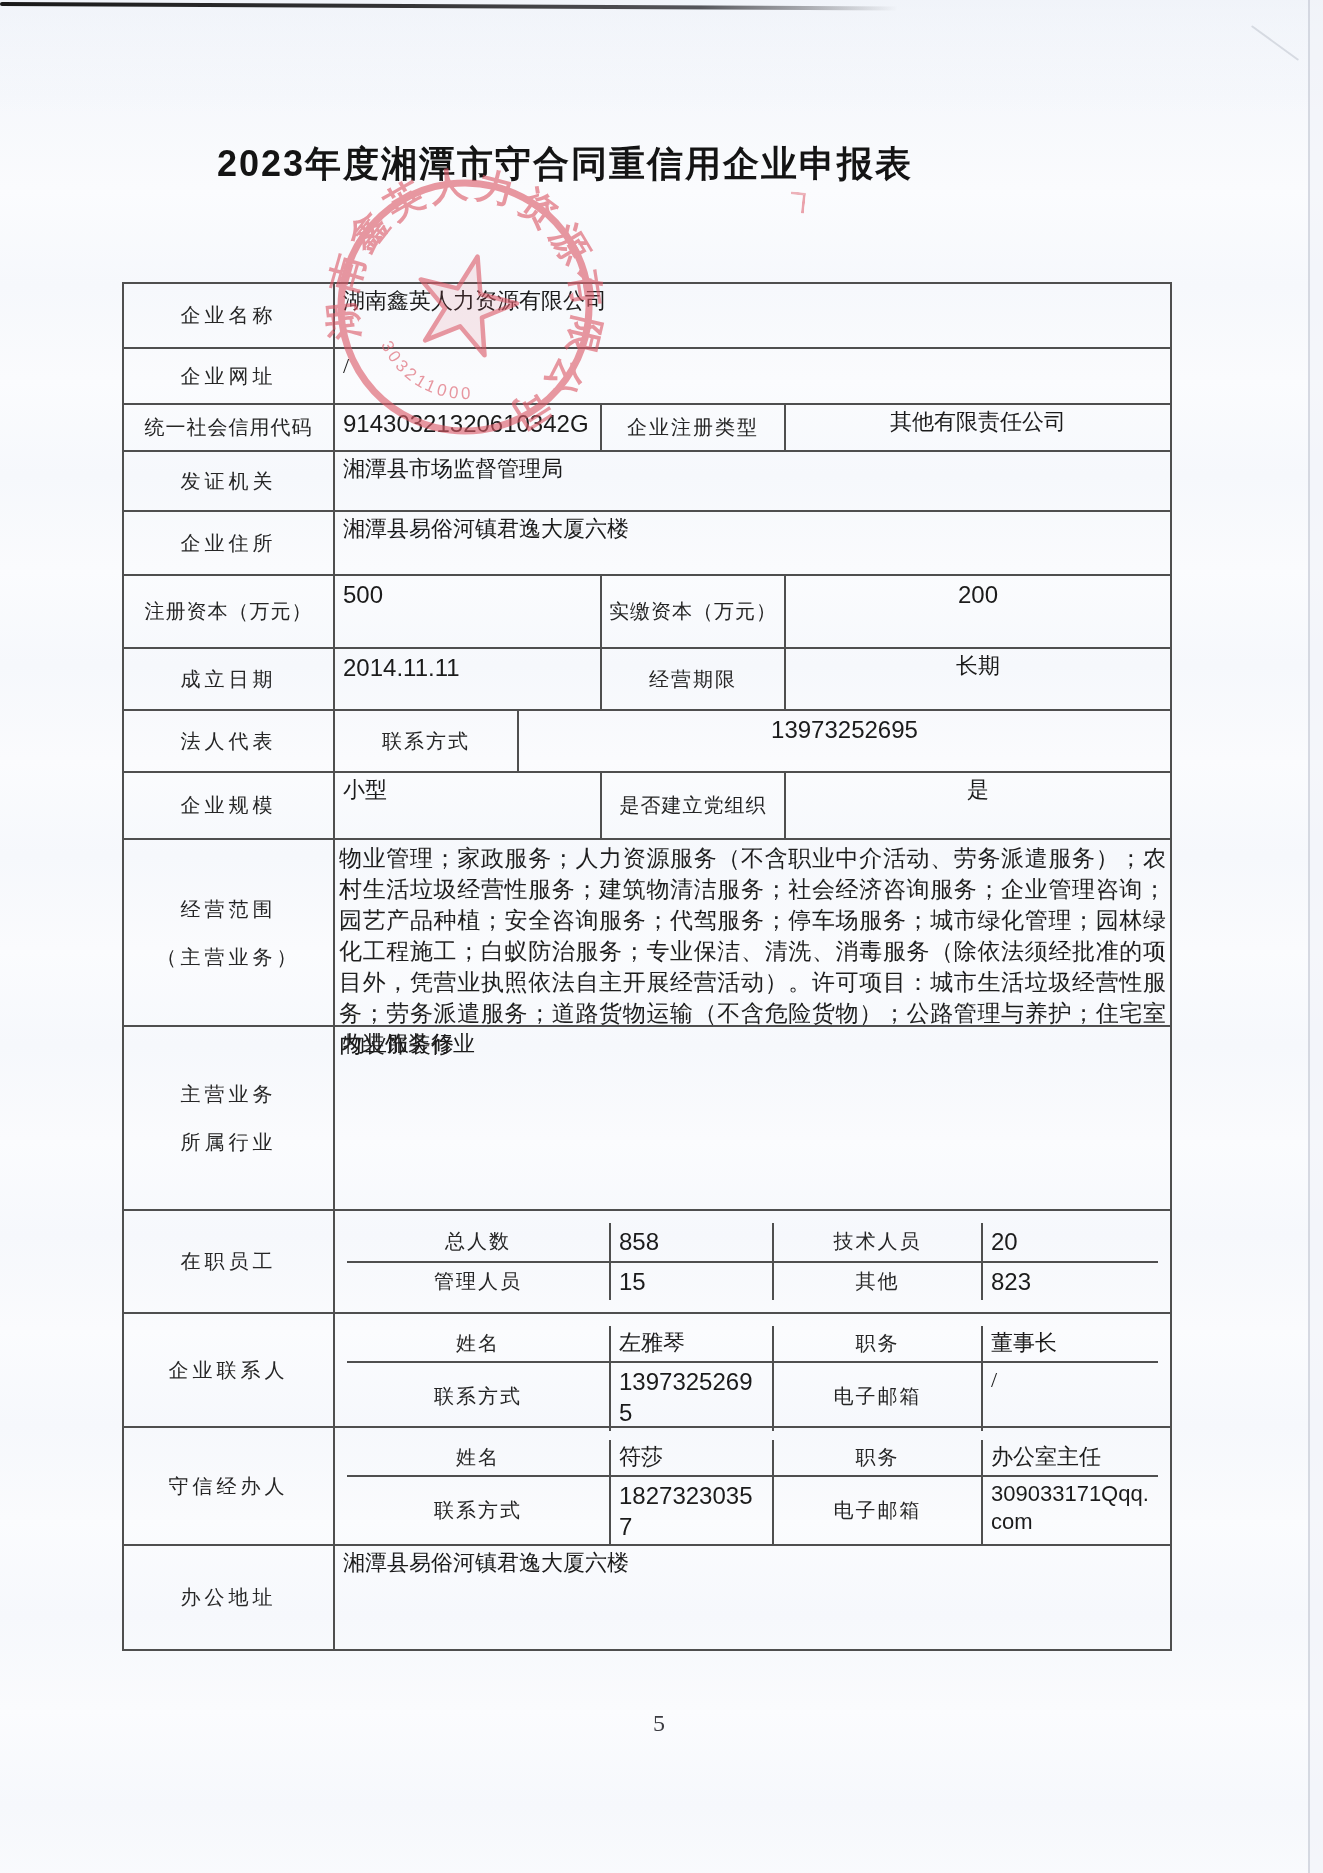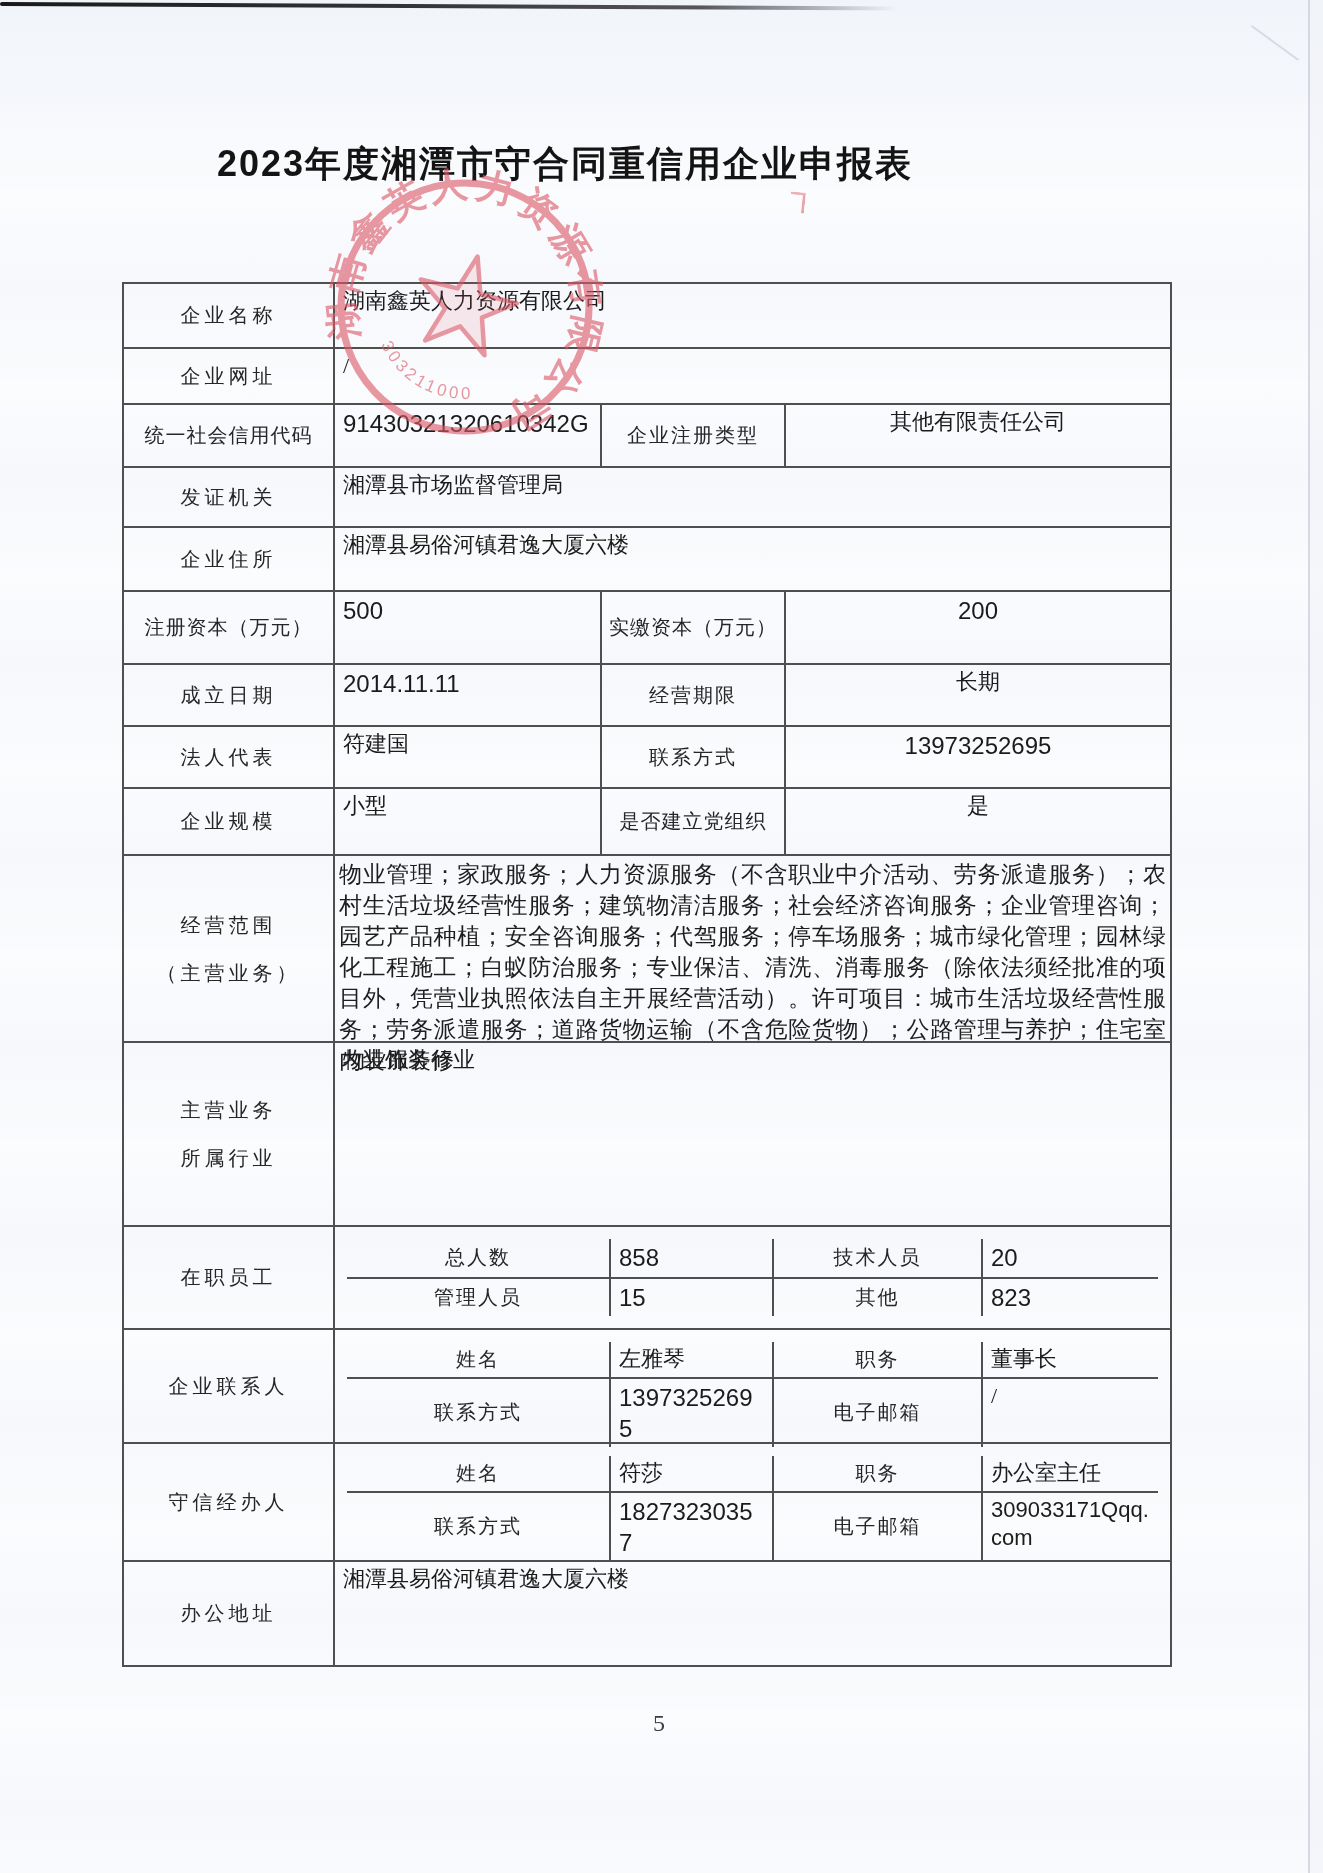--- a/index.html
+++ b/index.html
@@ -130,21 +130,21 @@
     <div class="row" style="height:63px">
       <div class="cell c-lab lab">企业名称</div>
       <div class="cell c-full val">湖南鑫英人力资源有限公司</div>
     </div>
 
     <div class="row" style="height:56px">
       <div class="cell c-lab lab">企业网址</div>
       <div class="cell c-full val">/</div>
     </div>
 
-    <div class="row" style="height:63px">
+    <div class="row" style="height:47px">
       <div class="cell c-lab lab tight">统一社会信用代码</div>
       <div class="cell c-bv1 val num">91430321320610342G</div>
       <div class="cell c-bl2 lab med">企业注册类型</div>
       <div class="cell c-bv2 val">其他有限责任公司</div>
     </div>
 
     <div class="row" style="height:60px">
       <div class="cell c-lab lab">发证机关</div>
       <div class="cell c-full val">湘潭县市场监督管理局</div>
     </div>
@@ -163,21 +163,20 @@
 
     <div class="row" style="height:62px">
       <div class="cell c-lab lab">成立日期</div>
       <div class="cell c-bv1 val num">2014.11.11</div>
       <div class="cell c-bl2 lab med">经营期限</div>
       <div class="cell c-bv2 val">长期</div>
     </div>
 
     <div class="row" style="height:62px">
       <div class="cell c-lab lab">法人代表</div>
-      <div class="cell c-bv1 val">符建国</div>
       <div class="cell c-bl2 lab med">联系方式</div>
       <div class="cell c-bv2 val num">13973252695</div>
     </div>
 
     <div class="row" style="height:67px">
       <div class="cell c-lab lab">企业规模</div>
       <div class="cell c-bv1 val">小型</div>
       <div class="cell c-bl2 lab tight">是否建立党组织</div>
       <div class="cell c-bv2 val">是</div>
     </div>

